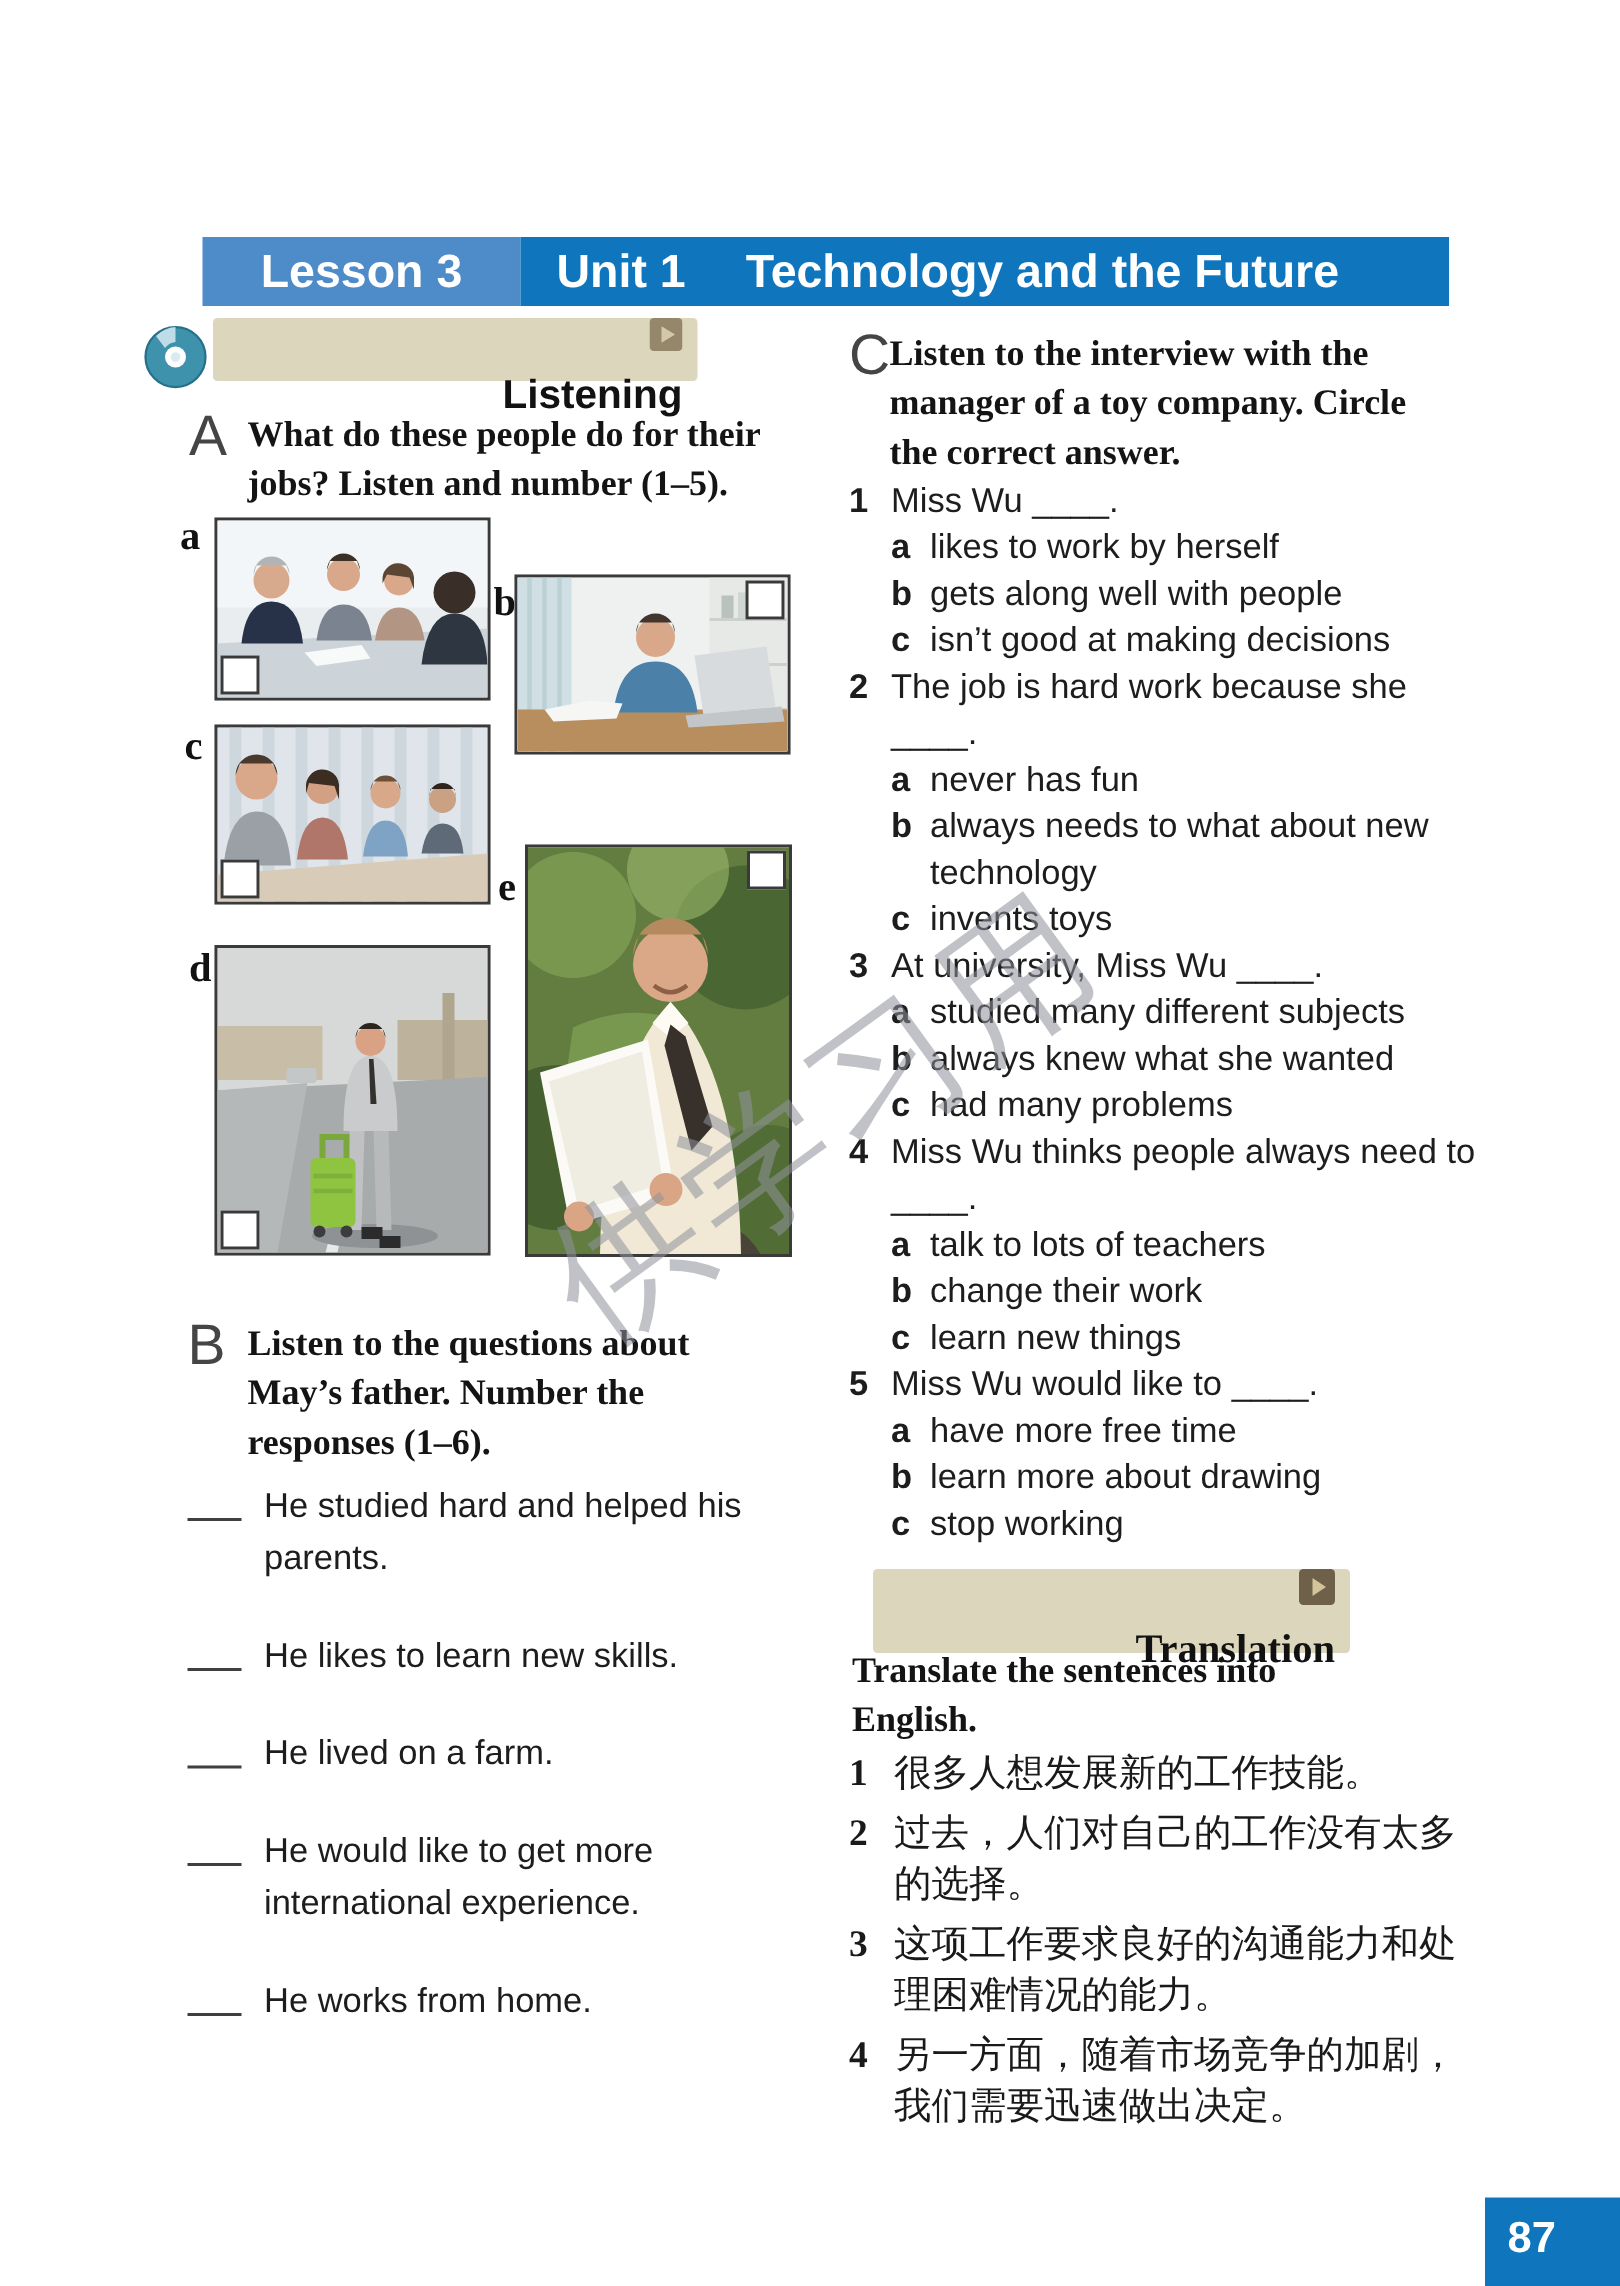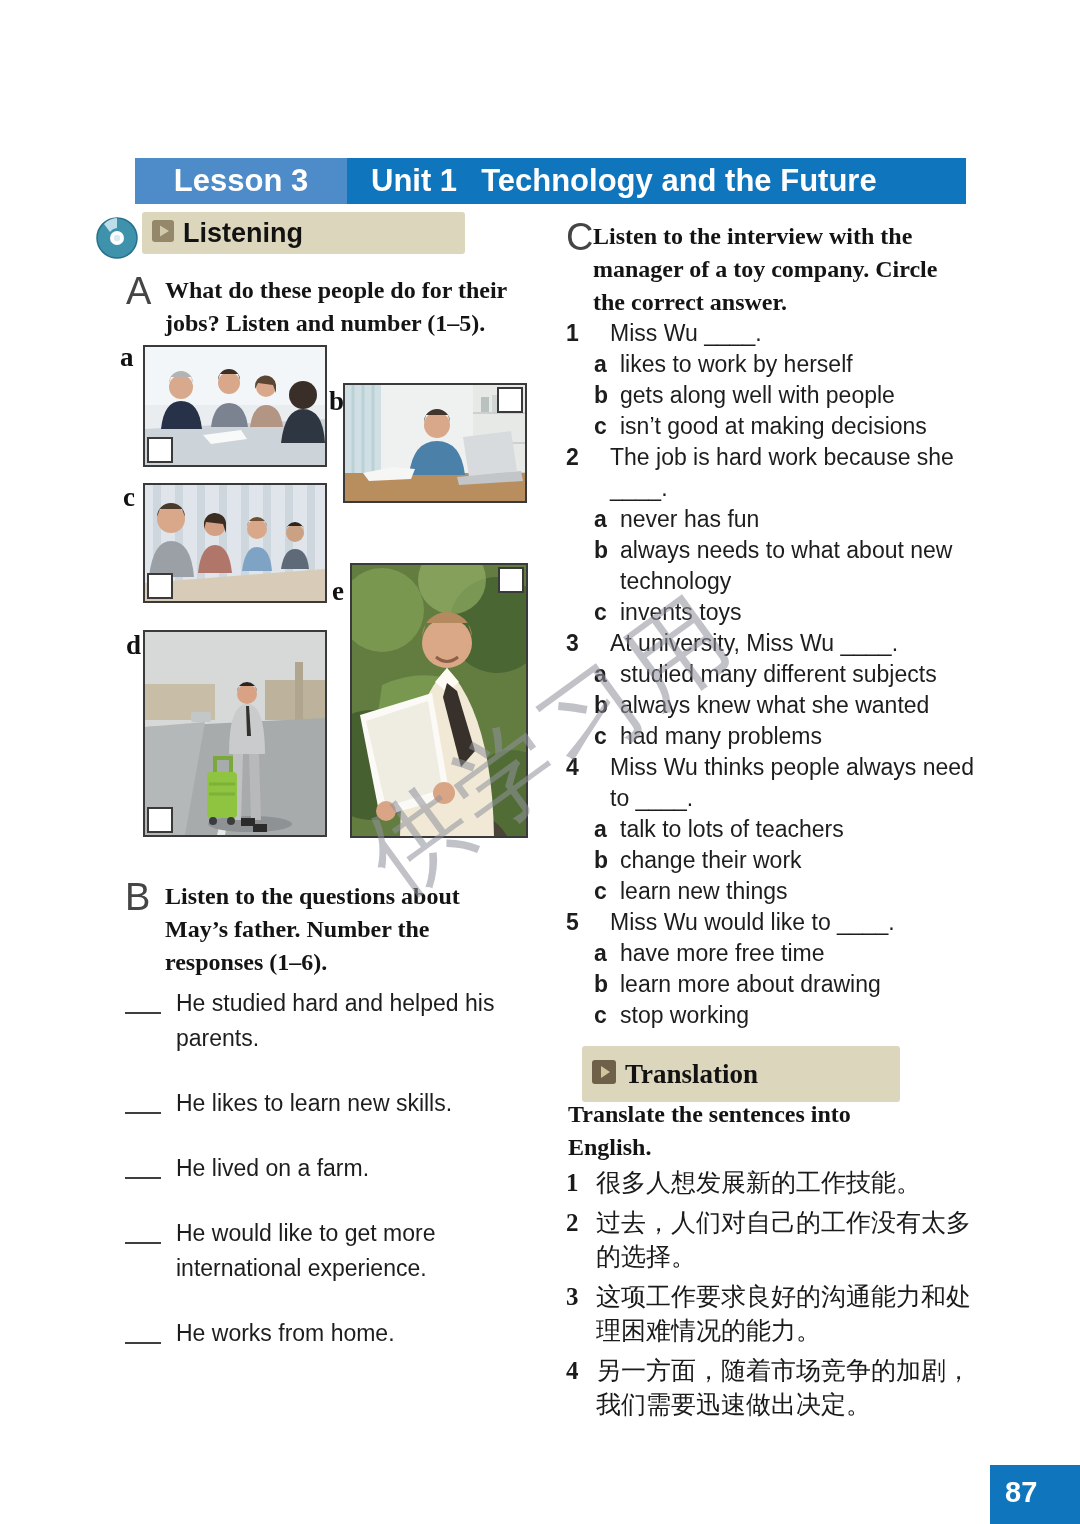--- a/index.html
+++ b/index.html
@@ -5,25 +5,25 @@
   html,body{margin:0;padding:0;background:#ffffff;}
   .page{position:relative;width:1080px;height:1524px;background:#fff;overflow:hidden;
         font-family:"Liberation Sans",sans-serif;color:#1d1d1d;}
 
   
   .banner{position:absolute;left:135px;top:158px;width:831px;height:46px;display:flex;
           color:#fff;font-weight:bold;font-size:31px;}
   .banner .seg1{width:212px;background:var(--lesson-blue,#4e8bc9);display:flex;
                 align-items:center;justify-content:center;}
   .banner .seg2{flex:1;background:var(--unit-blue,#0f76be);display:flex;align-items:center;
-                padding-left:24px;gap:24px;}
+                padding-left:24px;gap:40px;}
 
   
   .sec-banner{position:absolute;background:var(--section-banner-tan,#dcd6bd);display:flex;
-              align-items:center;gap:9px;padding:0 10px;border-radius:3px;}
+              align-items:flex-end;gap:9px;padding:0 10px;border-radius:3px;flex-direction:column;}
   #listening-banner{left:142px;top:212px;width:303px;height:42px;}
   #translation-banner{left:582px;top:1046px;width:298px;height:56px;font-family:Liberation Serif, serif;}
   .sec-title{font-weight:bold;font-size:27px;color:#121212;}
 
   .cd-icon{position:absolute;left:95px;top:215px;}
 
   .big-letter{position:absolute;font-size:38px;color:#454545;}
 
   .serif-head{position:absolute;font-family:"Liberation Serif",serif;font-weight:bold;
               font-size:24px;line-height:33px;color:#141414;}
@@ -43,21 +43,21 @@
   
   .resp-list{position:absolute;left:125px;top:986px;width:392px;}
   .resp{display:flex;margin-bottom:30px;font-size:23px;line-height:35px;color:#1d1d1d;}
   .resp .blank{width:36px;height:26px;border-bottom:2px solid #3f3f3f;margin-right:15px;flex:none;}
   .resp .t{width:330px;}
 
   
   .qlist{position:absolute;left:566px;top:318px;width:424px;font-size:23px;}
   .q-line{display:flex;line-height:31px;}
   .q-num{width:28px;font-weight:bold;flex:none;}
-  .q-stem{flex:1;margin-left:16px;}
+  .q-stem{flex:1;}
   .opt{display:flex;padding-left:28px;line-height:31px;}
   .opt-letter{width:26px;font-weight:bold;flex:none;}
   .opt-text{flex:1;}
 
   
   .trans-list{position:absolute;left:566px;top:1166px;width:412px;}
   .trans-item{display:flex;font-family:"Liberation Serif",serif;font-size:25px;
               line-height:34px;margin-bottom:6px;color:#1a1a1a;}
   .trans-num{width:30px;font-weight:bold;flex:none;}
   .trans-text{flex:1;}

